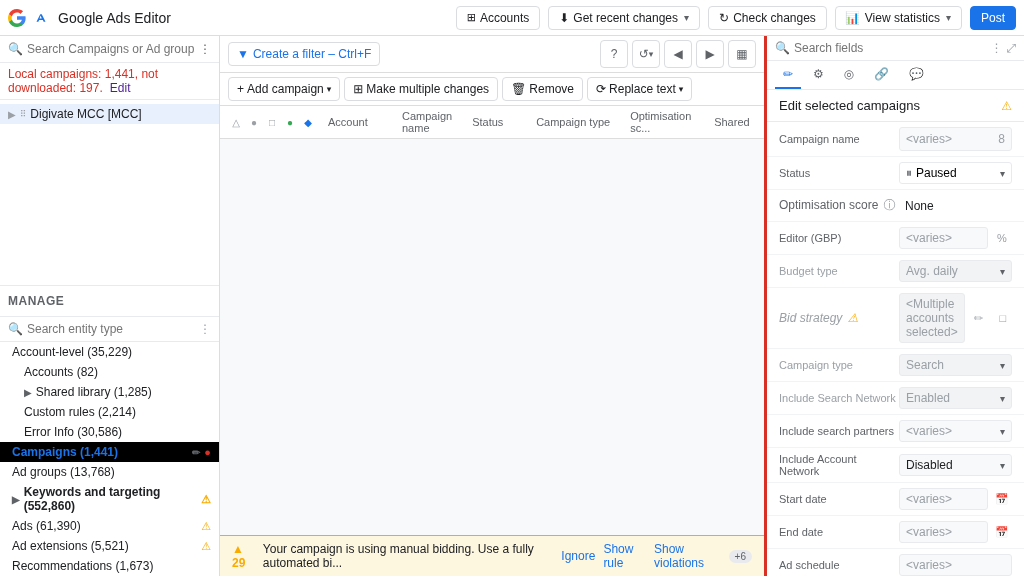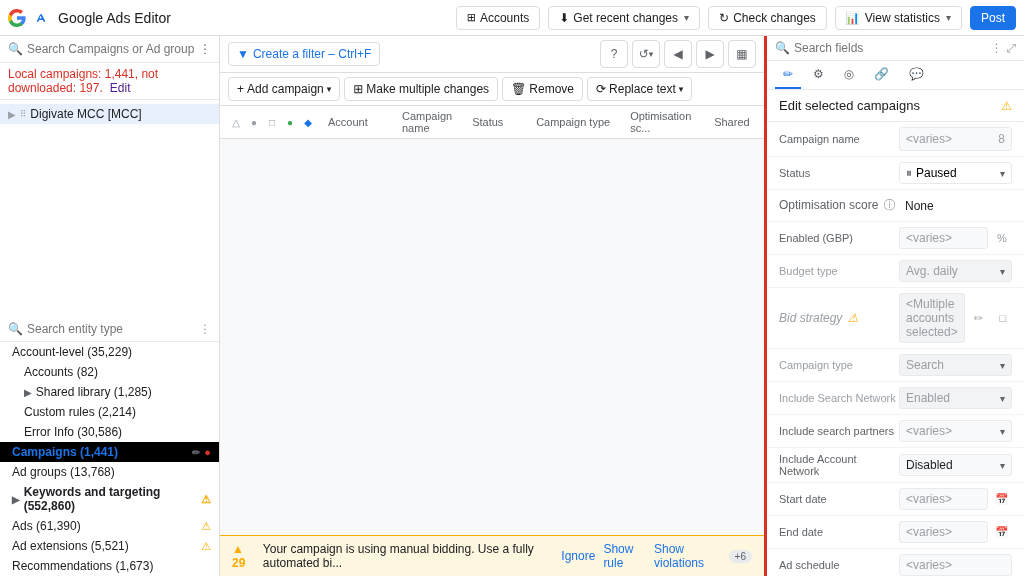--- a/index.html
+++ b/index.html
@@ -183,20 +183,23 @@
     </div>
 
     <div id="campaign-tree">
       <div class="tree-item selected">
         <span style="color:#9aa0a6; font-size:10px;">▶</span>
         <span style="color:#9aa0a6; font-size:9px;">⠿</span>
         <span class="item-label">Digivate MCC [MCC]</span>
       </div>
     </div>
 
+    <div id="manage-header">
+      <span>MANAGE</span>
+    </div>
     <div id="manage-search">
       <span style="color:#9aa0a6;">🔍</span>
       <input type="text" placeholder="Search entity type" style="">
       <span style="color:#9aa0a6; cursor:pointer;">⋮</span>
     </div>
 
     <div id="manage-items">
       <div class="manage-item">
         <span class="label">Account-level (35,229)</span>
       </div>
@@ -381,21 +384,21 @@
         <span class="field-label">
           <span>Optimisation score</span>
           <span style="color:#9aa0a6; margin-left:2px;">ⓘ</span>
         </span>
         <div class="field-value">
           <span style="color:#202124; padding-left:6px;">None</span>
         </div>
       </div>
 
       <div class="form-row">
-        <span class="field-label">Enabled (GBP)</span>
+        <span class="field-label">Editor (GBP)</span>
         <div class="field-value">
           <div class="field-input">
             <span style="color:#9aa0a6;">&lt;varies&gt;</span>
           </div>
           <span class="icon-btn" style="color:#9aa0a6;">%</span>
         </div>
       </div>
 
       <div class="form-row">
         <span class="field-label" style="color:#9aa0a6;">Budget type</span>

